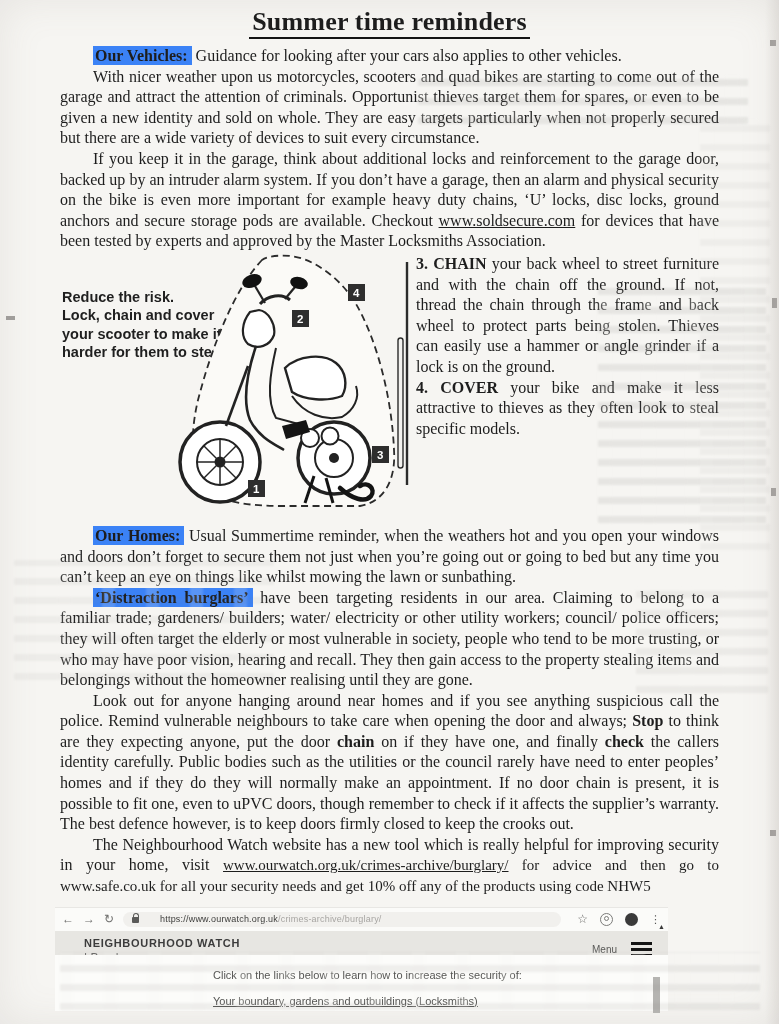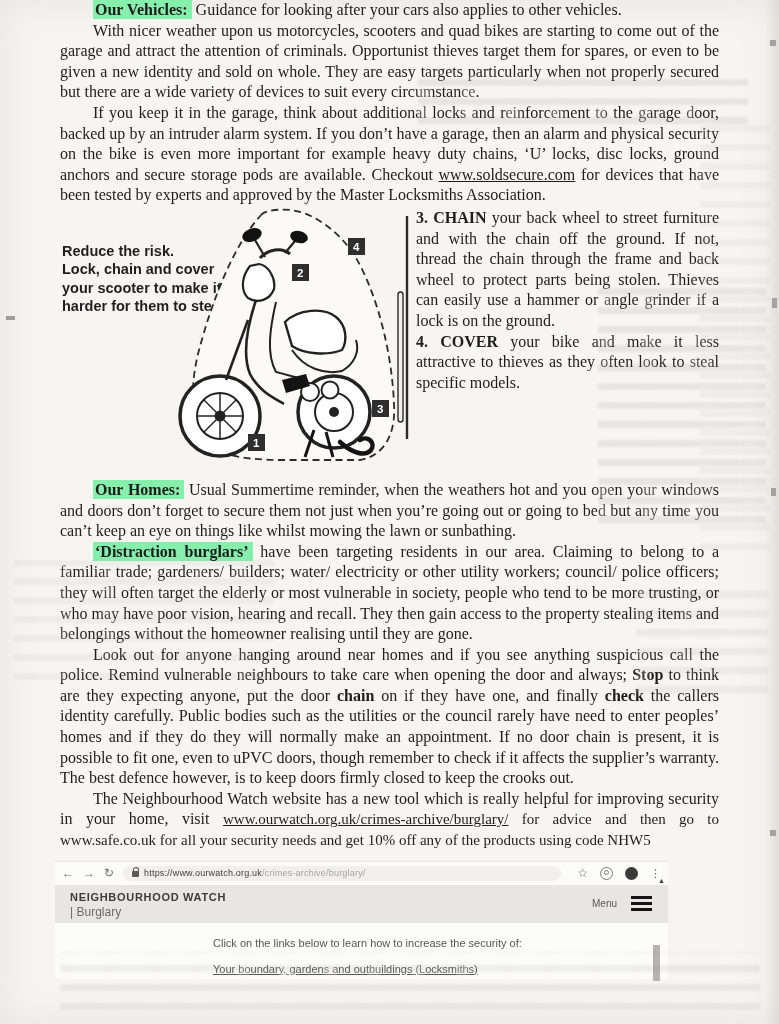--- a/index.html
+++ b/index.html
@@ -12,21 +12,21 @@
   .paper::after{
     content:"";position:absolute;right:0;top:0;width:14px;height:100%;
     background:linear-gradient(90deg,rgba(0,0,0,0),rgba(190,184,178,.28));
     pointer-events:none;
   }
   .content{margin:0 60px 0 60px;}
   h1.title{margin:7px 0 9px;text-align:center;font-size:26px;font-weight:bold;letter-spacing:.2px;}
   h1.title .tt{border-bottom:2.6px solid #141414;padding:0 3px 1px;}
   p.body{margin:0;font-size:16px;line-height:20.6px;text-align:justify;}
   .indent{text-indent:33px;}
-  .hl{background:#86efac;padding:1px 4px 1px 2px;box-decoration-break:clone;}
+  .hl{background:#3b82f6;padding:1px 4px 1px 2px;box-decoration-break:clone;}
   b{font-weight:bold;}
   .doclink{color:inherit;text-decoration:underline;cursor:pointer;}
   .sans{font-family:Liberation Serif, serif;font-size:15px;}
   
   .two-col{display:flex;margin-top:2px;}
   .figure{position:relative;flex:none;width:356px;height:272px;}
   .caption{position:absolute;left:2px;top:34px;width:190px;
     font-family:"Liberation Sans",sans-serif;font-weight:bold;
     font-size:14.5px;line-height:18.5px;color:#1f1f1f;}
   .caption span{display:block;}
@@ -37,48 +37,51 @@
     position:absolute;pointer-events:none;filter:blur(1.3px);opacity:.55;
     background-image:
       repeating-linear-gradient(0deg, rgba(128,126,122,.24) 0 7px, rgba(0,0,0,0) 7px 19px),
       repeating-linear-gradient(90deg, rgba(246,245,242,.5) 0 13px, rgba(246,245,242,0) 13px 44px);
   }
   .streak{position:absolute;background:rgba(92,90,87,.55);filter:blur(.6px);pointer-events:none;}
   
   .shot{position:relative;margin:10px 0 0 55px;width:613px;font-family:"Liberation Sans",sans-serif;}
   .toolbar{display:flex;align-items:center;height:23px;background:#fbfbf9;padding:0 7px;gap:9px;border-top:1px solid #e8e7e4;}
   .nav-ic{font-size:12px;color:#6e6e6c;line-height:1;cursor:pointer;}
-  .urlbar{display:flex;align-items:center;gap:5px;background:#f1f0ed;border-radius:9px;height:15px;padding:0 9px;width:420px;cursor:text;}
+  .urlbar{display:flex;align-items:center;gap:21px;background:#f1f0ed;border-radius:9px;height:15px;padding:0 9px;width:420px;cursor:text;}
   .lock{position:relative;width:7px;height:6px;background:#5a5a58;border-radius:1px;margin-top:2px;flex:none;}
   .lock::before{content:"";position:absolute;top:-4px;left:1px;width:3.5px;height:4px;border:1.4px solid #5a5a58;border-bottom:none;border-radius:3px 3px 0 0;}
   .url{font-size:9px;color:#3e3e3c;white-space:nowrap;letter-spacing:.2px;}
   .url .path{color:#a7a5a2;}
   .tb-right{margin-left:auto;display:flex;align-items:center;gap:12px;}
   .star{font-size:12px;color:#6e6e6c;cursor:pointer;}
   .circle-ic{width:11px;height:11px;border:1.3px solid #7c7c7a;border-radius:50%;position:relative;cursor:pointer;}
   .circle-ic::after{content:"";position:absolute;left:2.5px;top:2.5px;width:3px;height:3px;border:1px solid #7c7c7a;border-radius:50%;}
   .avatar{width:13px;height:13px;border-radius:50%;background:#3a3a3a;cursor:pointer;}
   .kebab{font-size:11px;color:#555;cursor:pointer;}
-  .site-header{position:relative;background:#e7e6e2;height:38px;padding:6px 0 0 15px;box-sizing:border-box;}
+  .site-header{position:relative;background:#e7e6e2;height:24px;padding:6px 0 0 29px;box-sizing:border-box;}
   .brand{font-size:11px;font-weight:bold;letter-spacing:.7px;color:#3c3c3c;}
   .page-label{font-size:12px;color:#6c6c6a;margin-top:2px;}
   .menu-btn{position:absolute;right:16px;top:11px;display:flex;align-items:center;gap:14px;cursor:pointer;}
   .menu-label{font-size:10px;color:#5a5a58;}
   .burger{display:flex;flex-direction:column;gap:2.6px;}
   .burger i{display:block;width:21px;height:3.4px;background:#141414;}
   .scroll-up{position:absolute;right:3px;top:-8px;font-size:7px;color:#3a3a3a;}
   .site-body{position:relative;background:#fcfcfa;height:56px;padding:14px 0 0 158px;box-sizing:border-box;font-size:11px;color:#565654;}
   .site-link{display:inline-block;margin-top:14px;color:#565654;text-decoration:underline;cursor:pointer;}
   .scroll-thumb{position:absolute;right:8px;bottom:-2px;width:7px;height:36px;background:#b5b4b1;cursor:grab;}
 </style>
 </head>
 <body>
 
 <div class="paper">
 
+  <h1 class="title">
+    <span class="tt">Summer time reminders</span>
+  </h1>
 
   <div class="content">
 
     <p class="body indent">
       <span class="hl"><b>Our Vehicles:</b></span><span> Guidance for looking after your cars also applies to other vehicles.</span>
     </p>
 
     <p class="body indent">With nicer weather upon us motorcycles, scooters and quad bikes are starting to come out of the garage and attract the attention of criminals. Opportunist thieves target them for spares, or even to be given a new identity and sold on whole. They are easy targets particularly when not properly secured but there are a wide variety of devices to suit every circumstance.</p>
 
     <p class="body indent">

